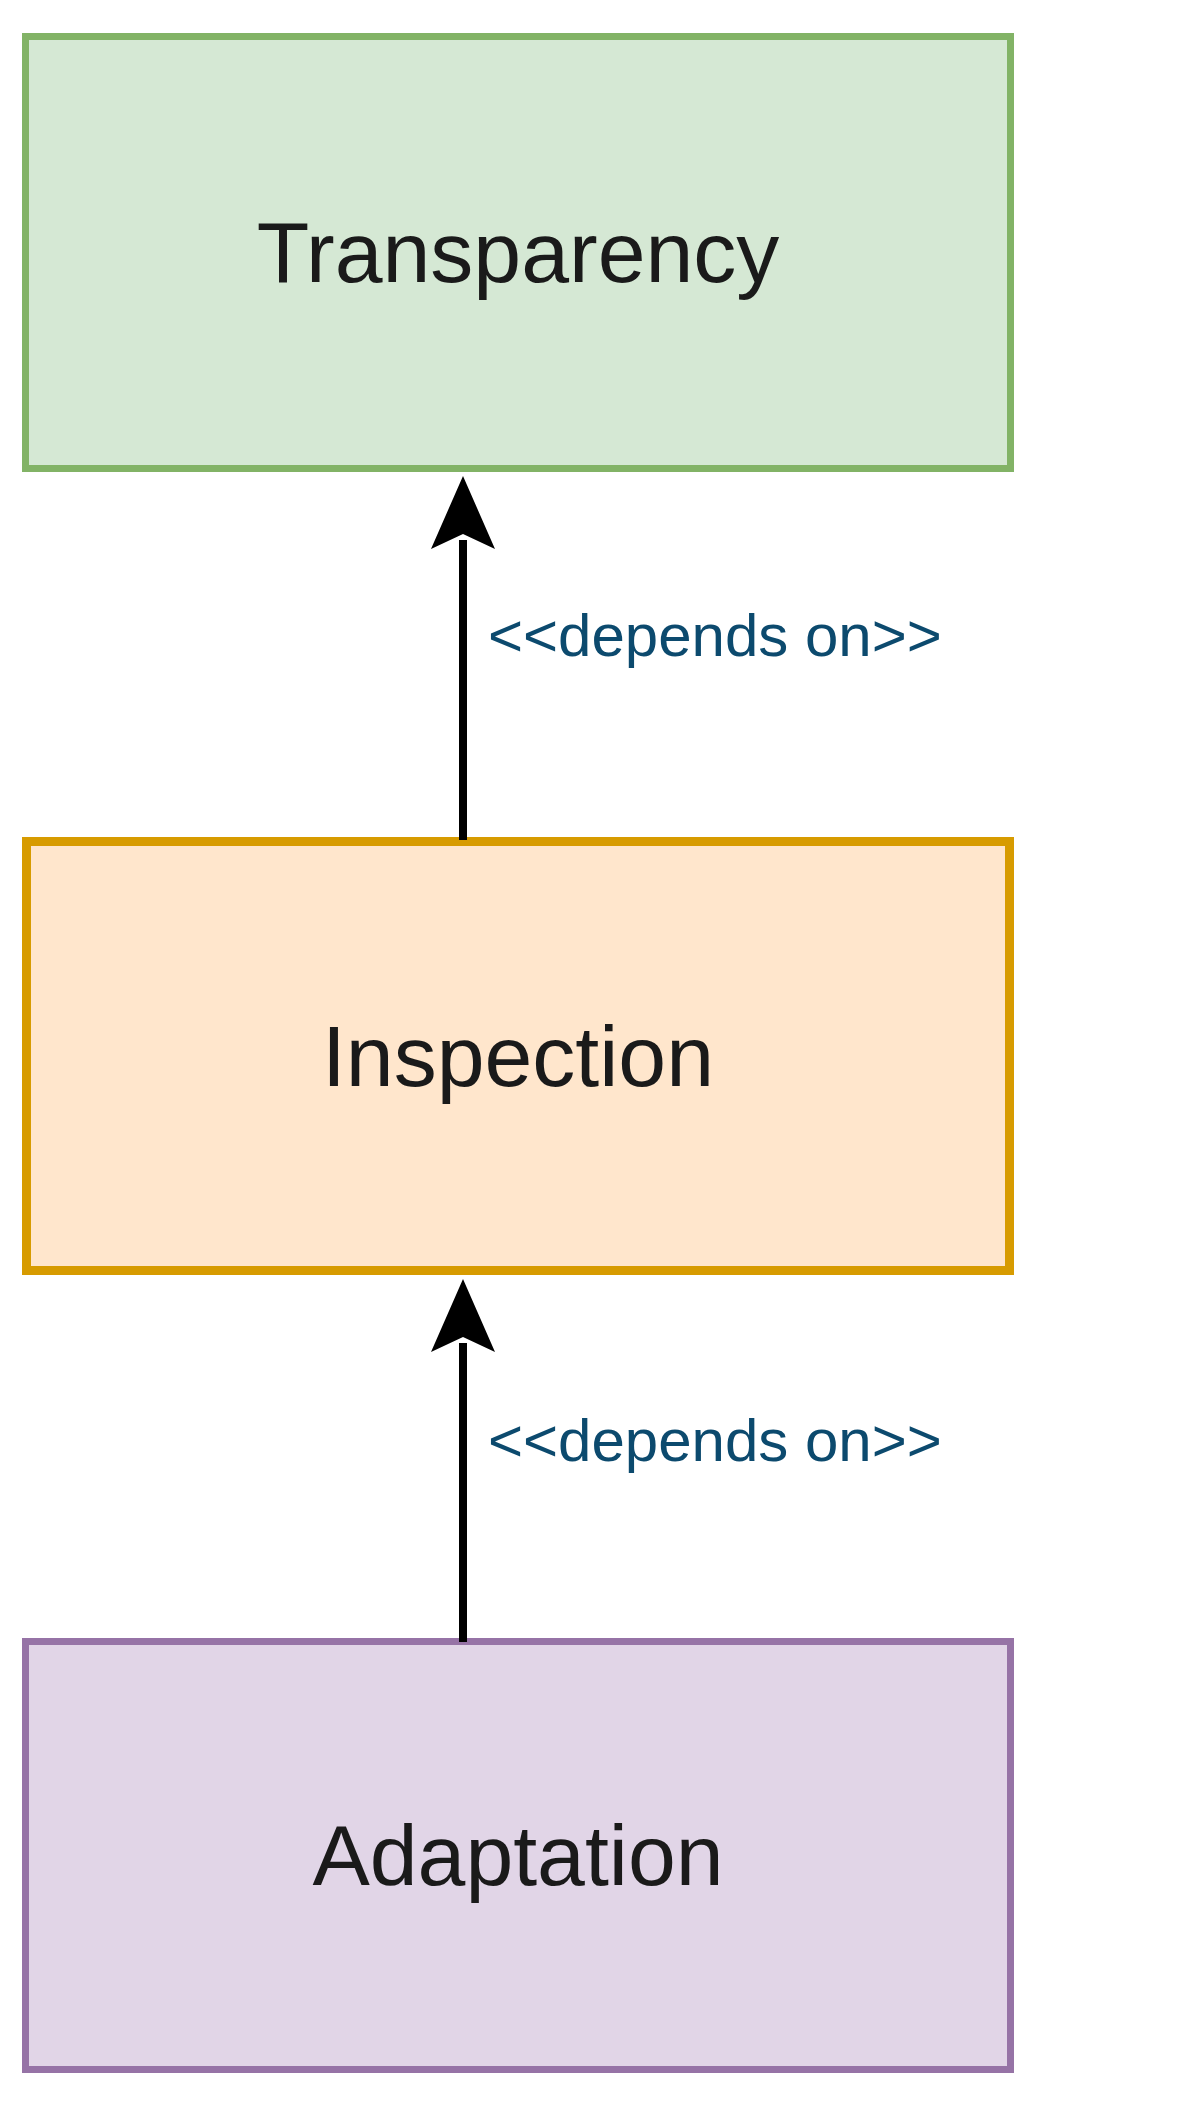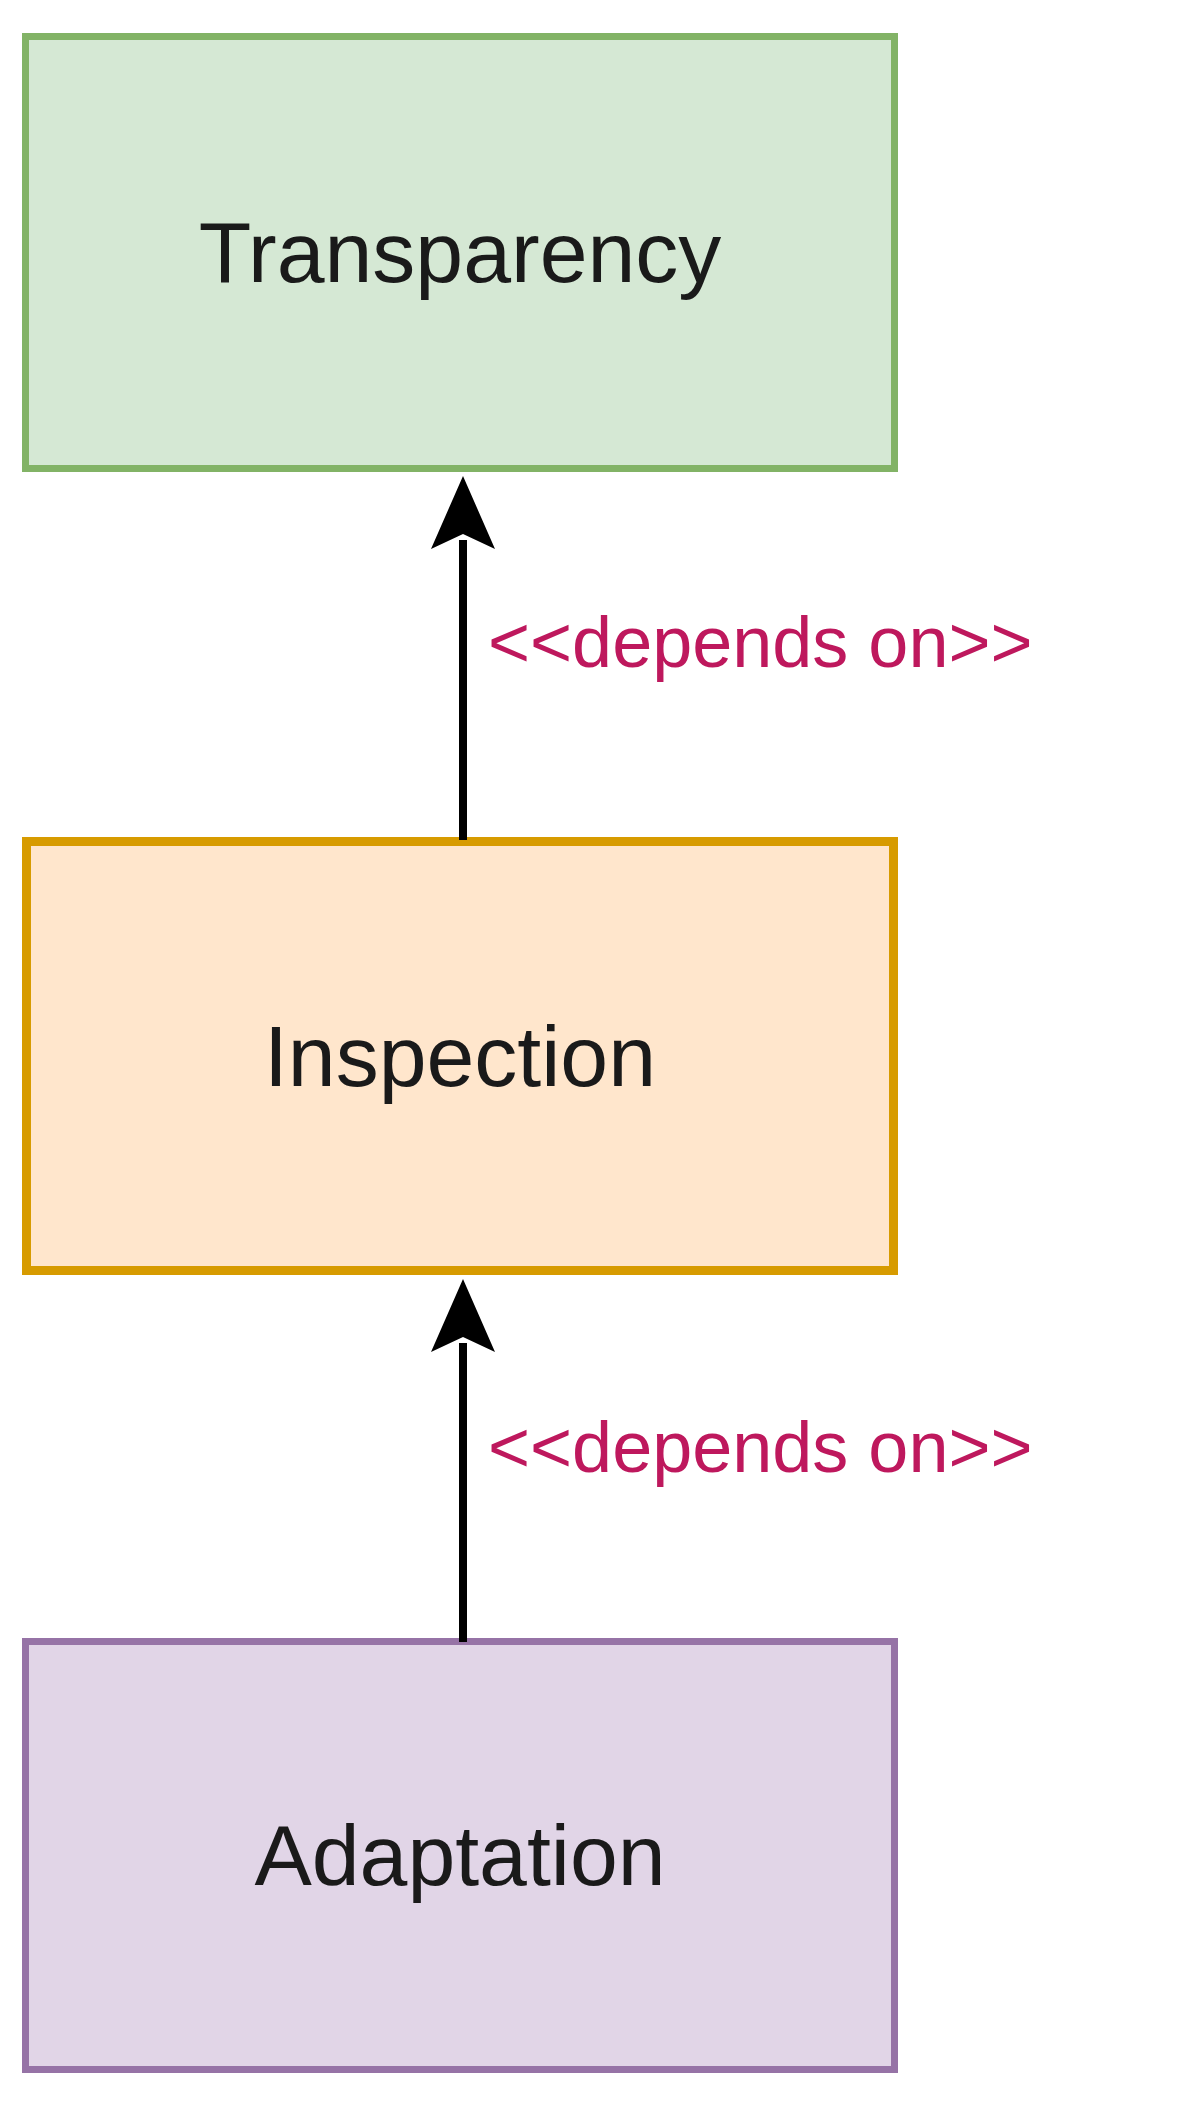--- a/index.html
+++ b/index.html
@@ -12,21 +12,21 @@
     width: 1181px;
     height: 2110px;
     background: #ffffff;
     font-family: "Liberation Sans", sans-serif;
     overflow: hidden;
     filter: blur(0.7px);
   }
   .node {
     position: absolute;
     left: 22px;
-    width: 876px;
+    width: 992px;
     box-sizing: border-box;
     display: flex;
     align-items: center;
     justify-content: center;
     font-size: 86px;
     color: #1a1a1a;
     text-align: center;
   }
   #node-transparency {
     top: 33px;
@@ -53,23 +53,23 @@
     left: 0;
     top: 0;
     width: 1181px;
     height: 2110px;
     pointer-events: none;
   }
   .edge-label {
     position: absolute;
     left: 488px;
     width: 680px;
-    font-size: 72px;
+    font-size: 60px;
     line-height: 1;
-    color: #be185d;
+    color: #0c4a6e;
     white-space: nowrap;
     text-align: left;
   }
   #edge-label-1 { top: 606px; }
   #edge-label-2 { top: 1411px; }
 </style>
 </head>
 <body>
 
 <div id="canvas">

